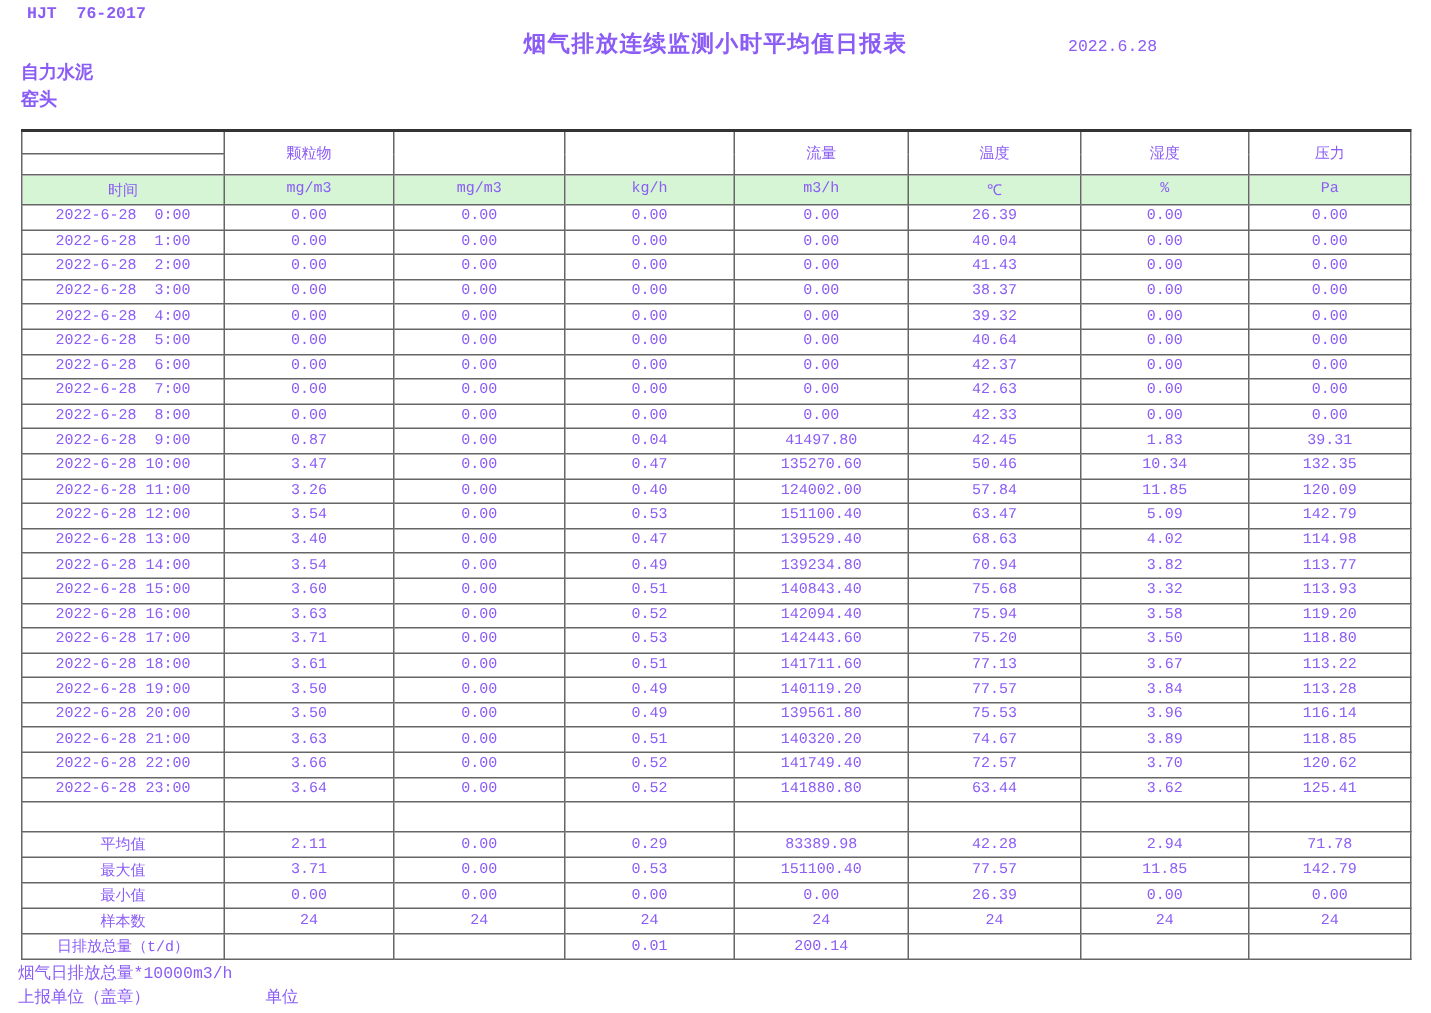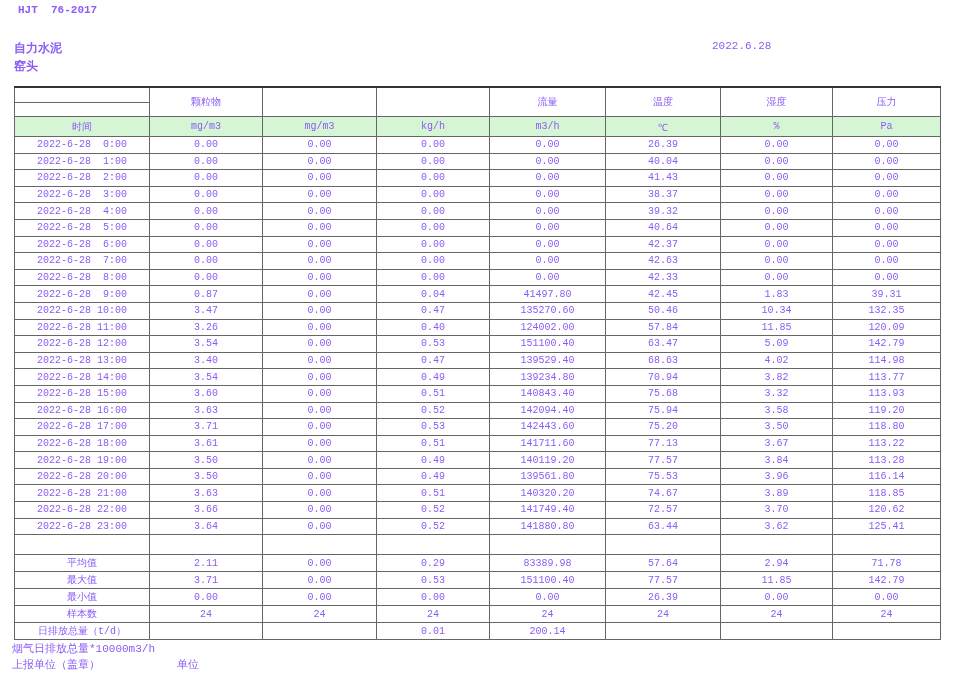--- a/index.html
+++ b/index.html
@@ -30,21 +30,21 @@
     position:absolute;left:14px;top:40px;
     font-size:12px;font-weight:bold;
     font-family:Liberation Sans, sans-serif;
   }
   .station{
     position:absolute;left:14px;top:58px;
     font-size:12px;font-weight:bold;
     font-family:"Liberation Sans","DejaVu Sans",sans-serif;
   }
   .date{
-    position:absolute;left:712px;top:40px;
+    position:absolute;left:712px;top:26px;
     font-size:11px;
     text-align:center;
   }
   table.report{
     position:absolute;left:14px;top:86px;
     width:926px;
     border-collapse:collapse;table-layout:fixed;
     font-size:10px;
     padding-left:40px;
   }
@@ -72,20 +72,21 @@
     position:absolute;left:177px;top:657px;
     font-size:11px;
   }
 </style>
 </head>
 <body>
 
 <div id="page">
 
   <div class="standard">HJT  76-2017</div>
+  <div class="title">烟气排放连续监测小时平均值日报表</div>
   <div class="company">自力水泥</div>
   <div class="station">窑头</div>
   <div class="date">2022.6.28</div>
 
   <table class="report">
     <colgroup>
       <col style="width:135px">
         <col style="width:113px">
         <col style="width:114px">
         <col style="width:113px">
@@ -371,21 +372,21 @@
           <td></td>
         </tr>
       </tbody>
     <tbody id="summary-body">
         <tr>
           <td>平均值</td>
           <td>2.11</td>
           <td>0.00</td>
           <td>0.29</td>
           <td>83389.98</td>
-          <td>57.64</td>
+          <td>42.28</td>
           <td>2.94</td>
           <td>71.78</td>
         </tr>
         <tr>
           <td>最大值</td>
           <td>3.71</td>
           <td>0.00</td>
           <td>0.53</td>
           <td>151100.40</td>
           <td>77.57</td>

